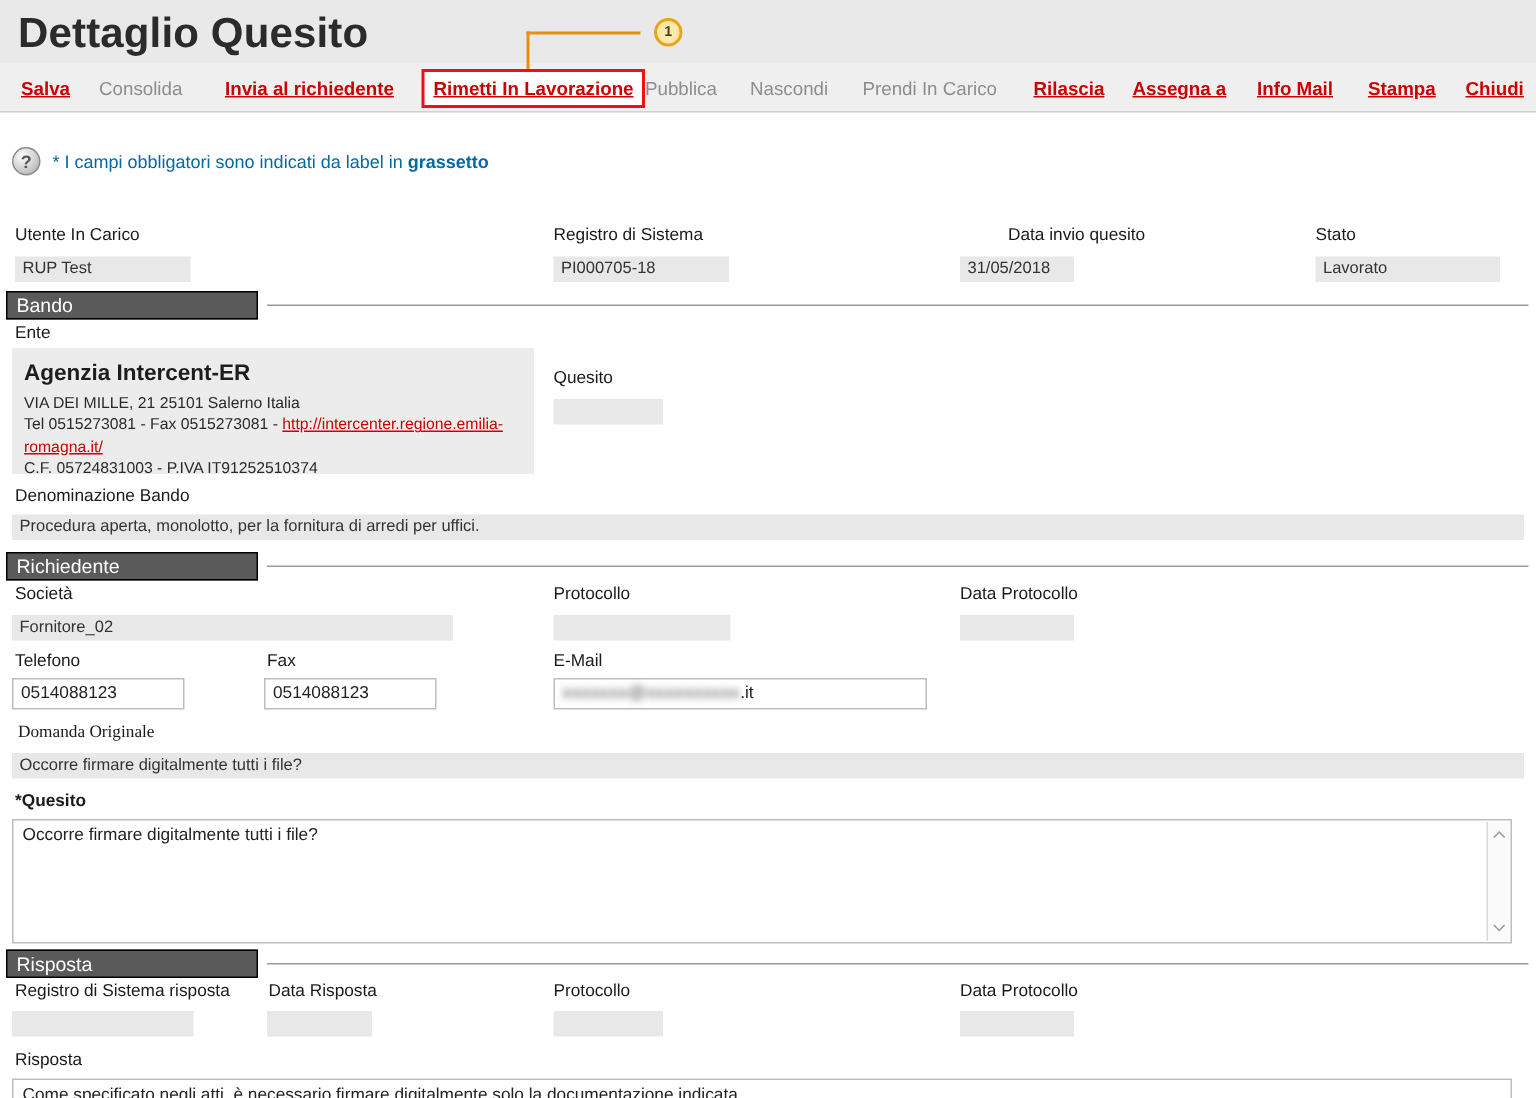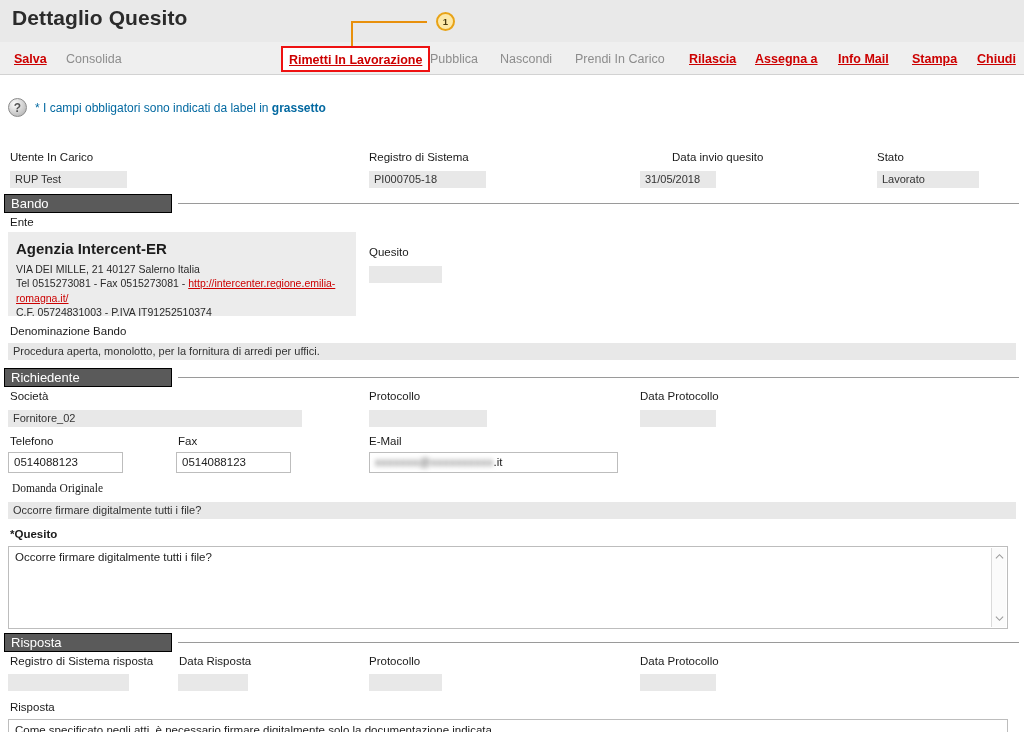--- a/index.html
+++ b/index.html
@@ -12,21 +12,21 @@
   }
   .page { position: relative; width: 1024px; height: 732px; background: #fff; }
 
   
   .header-band {
     position: absolute; left: 0; top: 0; width: 1024px; height: 42px;
     background: #e9e9e9;
   }
   .page-title {
     position: absolute; left: 12px; top: 6px;
-    font-size: 21px; font-weight: bold; color: #2b2b2b;
+    font-size: 28px; font-weight: bold; color: #2b2b2b;
     letter-spacing: 0.1px;
   }
   .toolbar-band {
     position: absolute; left: 0; top: 42px; width: 1024px; height: 33px;
     background: #efefef;
     border-bottom: 1px solid #d2d2d2;
   }
   .toolbar {
     position: absolute; left: 0; top: 42px; width: 1024px; height: 33px;
     display: flex; align-items: center;
@@ -136,20 +136,23 @@
   <div class="page-title">Dettaglio Quesito</div>
 
   <div class="toolbar-band"></div>
   <div class="toolbar" id="toolbar">
       <div class="tb-slot" style="position: absolute; left: 14px; top: 0px; height: 33px; align-items: center;">
         <span class="tb-item enabled">Salva</span>
       </div>
       <div class="tb-slot" style="position: absolute; left: 66px; top: 0px; height: 33px;">
         <span class="tb-item disabled">Consolida</span>
       </div>
+      <div class="tb-slot" style="position: absolute; left: 150px; top: 0px; height: 33px;">
+        <span class="tb-item enabled">Invia al richiedente</span>
+      </div>
       <div class="tb-slot" style="position: absolute; left: 281px; top: 0px; height: 33px;">
         <span class="tb-highlight"><span class="tb-item enabled">Rimetti In Lavorazione</span></span>
       </div>
       <div class="tb-slot" style="position: absolute; left: 430px; top: 0px; height: 33px;">
         <span class="tb-item disabled">Pubblica</span>
       </div>
       <div class="tb-slot" style="position: absolute; left: 500px; top: 0px; height: 33px;">
         <span class="tb-item disabled">Nascondi</span>
       </div>
       <div class="tb-slot" style="position: absolute; left: 575px; top: 0px; height: 33px;">
@@ -188,30 +191,30 @@
   <div style="position:absolute;left:10px;top:151px;width:120px;" class="field-label">Utente In Carico</div>
   <div style="position:absolute;left:10px;top:171px;width:117px;" class="ro-field">RUP Test</div>
 
   <div style="position:absolute;left:369px;top:151px;width:160px;" class="field-label">Registro di Sistema</div>
   <div style="position:absolute;left:369px;top:171px;width:117px;" class="ro-field">PI000705-18</div>
 
   <div style="position:absolute;left:640px;top:151px;width:160px;margin-left:32px;" class="field-label">Data invio quesito</div>
   <div style="position:absolute;left:640px;top:171px;width:76px;" class="ro-field">31/05/2018</div>
 
   <div style="position:absolute;left:877px;top:151px;width:120px;" class="field-label">Stato</div>
-  <div style="position:absolute;left:877px;top:171px;width:102px;" class="ro-field">Lavorato</div>
+  <div style="position:absolute;left:877px;top:171px;width:123px;" class="ro-field">Lavorato</div>
 
   <div class="section-bar" style="top:194px;width:168px;">Bando</div>
   <div class="section-rule" style="left:178px;top:203px;width:841px;"></div>
 
   <div style="position:absolute;left:10px;top:216px;" class="field-label">Ente</div>
 
   <div class="ente-box" style="left:8px;top:232px;width:348px;height:84px;">
     <div class="ente-name">Agenzia Intercent-ER</div>
-    <div>VIA DEI MILLE, 21 40127 Salerno Italia</div>
+    <div>VIA DEI MILLE, 21 25101 Salerno Italia</div>
     <div>
       <span>Tel 0515273081 - Fax 0515273081 - </span><a class="ente-link" href="#">http://intercenter.regione.emilia-romagna.it/</a>
     </div>
     <div>C.F. 05724831003 - P.IVA IT91252510374</div>
   </div>
 
   <div style="position:absolute;left:369px;top:246px;" class="field-label">Quesito</div>
   <div style="position:absolute;left:369px;top:266px;width:73px;" class="ro-field"></div>
 
   <div style="position:absolute;left:10px;top:325px;" class="field-label">Denominazione Bando</div>

